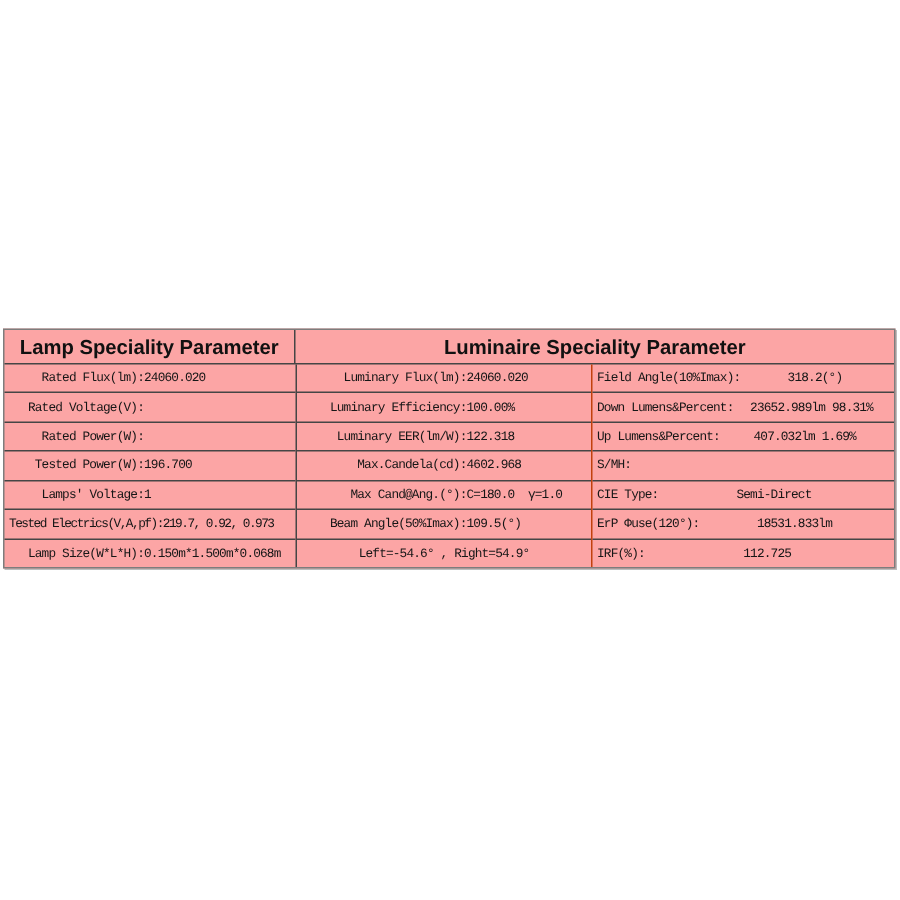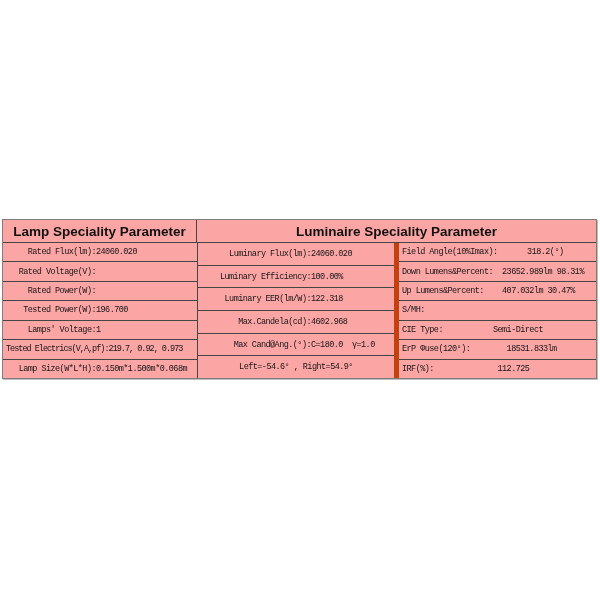--- a/index.html
+++ b/index.html
@@ -41,21 +41,21 @@
   .hcell.lamp { width: 194px; border-right: 1px solid #454545; }
   .hcell.lum  { flex: 1; }
   .tbody { flex: 1; display: flex; }
   .col {
     display: flex;
     flex-direction: column;
     box-sizing: border-box;
   }
   .col.lamp  { width: 194px; }
   .col.mid   { width: 197px; border-left: 1px solid #454545; }
-  .col.right { flex: 1; border-left: 5px solid #c2410c; }
+  .col.right { flex: 1; border-left: 1px solid #c2410c; }
   .cell {
     flex: 1;
     display: flex;
     align-items: center;
     padding: 0 3px;
     box-sizing: border-box;
     font-family: "Liberation Mono", "DejaVu Sans Mono", monospace;
     font-size: 8.5px;
     letter-spacing: -0.55px;
     color: #161616;
@@ -128,38 +128,42 @@
         <span class="val">122.318</span>
       </div>
       <div class="cell">
         <span class="lbl">Max.Candela(cd):</span>
         <span class="val">4602.968</span>
       </div>
       <div class="cell">
         <span class="lbl">Max Cand@Ang.(°):</span>
         <span class="val">C=180.0  γ=1.0</span>
       </div>
+      <div class="cell">
+        <span class="lbl">Beam Angle(50%Imax):</span>
+        <span class="val">109.5(°)</span>
+      </div>
       <div class="cell centered">
         
         <span class="val">Left=-54.6° , Right=54.9°</span>
       </div>
     </div>
 
     <div class="col right">
       <div class="cell">
         <span class="lbl">Field Angle(10%Imax):</span>
         <span class="val">318.2(°)</span>
       </div>
       <div class="cell">
         <span class="lbl">Down Lumens&amp;Percent:</span>
         <span class="val">23652.989lm 98.31%</span>
       </div>
       <div class="cell">
         <span class="lbl">Up Lumens&amp;Percent:</span>
-        <span class="val">407.032lm 30.47%</span>
+        <span class="val">407.032lm 1.69%</span>
       </div>
       <div class="cell">
         <span class="lbl">S/MH:</span>
       </div>
       <div class="cell">
         <span class="lbl">CIE Type:</span>
         <span class="val">Semi-Direct</span>
       </div>
       <div class="cell">
         <span class="lbl">ErP Φuse(120°):</span>

